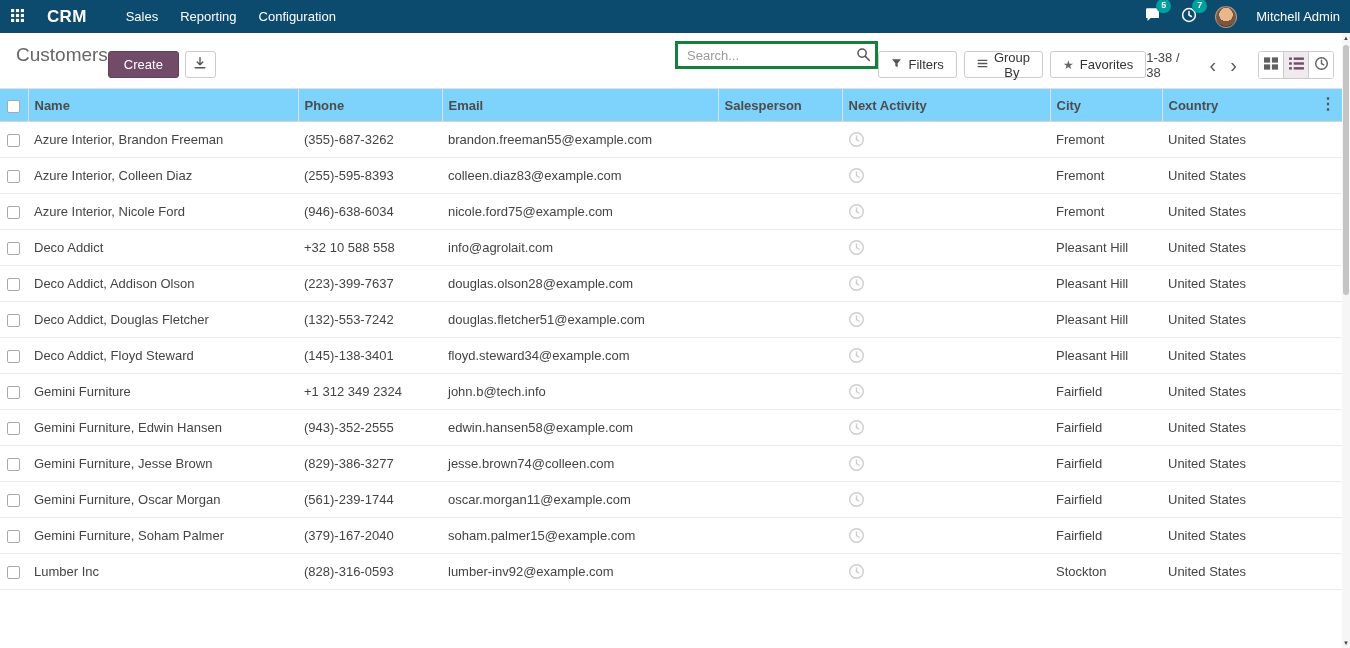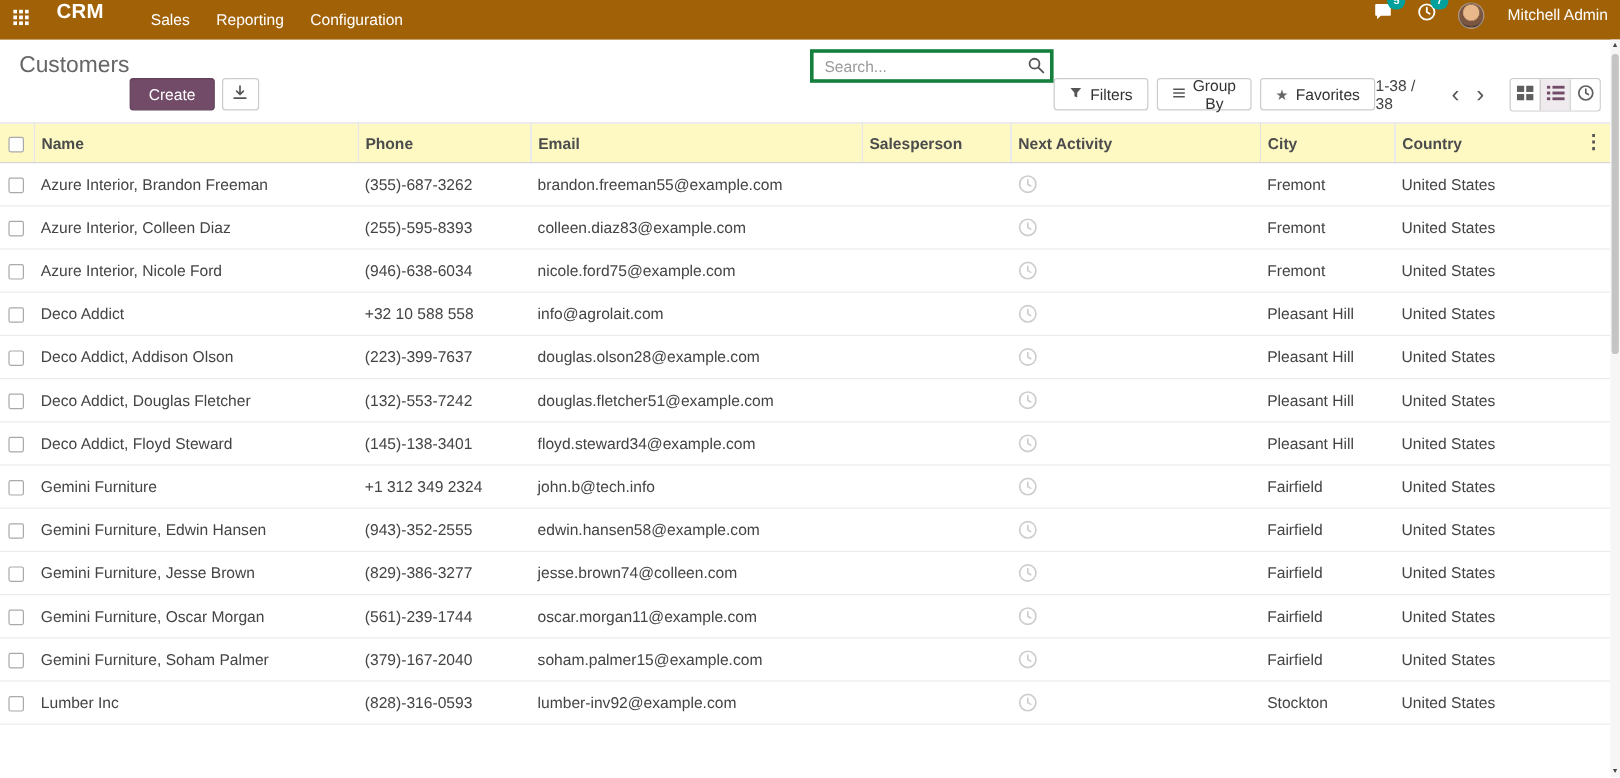--- a/index.html
+++ b/index.html
@@ -7,23 +7,23 @@
   body {
     font-family: "Liberation Sans", sans-serif;
     background: #ffffff;
     position: relative;
     color: #444;
   }
 
   
   .navbar {
     height: 33px;
-    background: #a16207;
+    background: #0c4a6e;
     display: flex;
-    align-items: flex-start;
+    align-items: center;
     color: #fff;
     padding-right: 10px;
   }
   .apps-btn { padding: 0 11px; display: flex; align-items: center; cursor: pointer; height: 100%; }
   .brand { font-size: 17px; font-weight: bold; margin: 0 28px 0 12px; letter-spacing: .3px; cursor: pointer; }
   .nav-menu { display: flex; align-items: center; height: 100%; }
   .nav-menu .menu-item { font-size: 13px; padding: 0 11px; height: 100%; display: flex; align-items: center; cursor: pointer; }
   .nav-right { margin-left: auto; display: flex; align-items: center; gap: 16px; }
   .icon-badge-wrap { position: relative; display: inline-flex; padding: 2px; cursor: pointer; }
   .badge {
@@ -38,21 +38,21 @@
     background: radial-gradient(circle at 50% 38%, #e8b88a 0 42%, #7a5640 43% 70%, #4a382c 71% 100%);
     border: 1px solid rgba(255,255,255,.4);
   }
   .user-name { font-size: 13px; }
 
   
   .control-panel { display: flex; padding: 8px 16px 10px 16px; }
   .cp-left, .cp-right { width: 50%; display: flex; flex-direction: row; }
   .cp-left { padding-right: 24px; }
   .page-title { font-size: 19px; color: #666; font-weight: normal; height: 28px; line-height: 28px; }
-  .cp-row2 { margin-top: 24px; height: 27px; display: flex; align-items: center; }
+  .cp-row2 { margin-top: 10px; height: 27px; display: flex; align-items: center; }
   .btn-primary {
     background: #714B67; color: #fff; border: 1px solid #62405a;
     font-size: 13px; padding: 0 15px; height: 27px; border-radius: 3px; cursor: pointer;
     font-family: "Liberation Sans", sans-serif;
   }
   .btn-icon {
     background: #fff; border: 1px solid #ccc; border-radius: 3px;
     width: 31px; height: 27px; margin-left: 6px; cursor: pointer;
     display: inline-flex; align-items: center; justify-content: center;
   }
@@ -81,21 +81,21 @@
     width: 30px; height: 26px; background: #fff; border: none; cursor: pointer;
     display: flex; align-items: center; justify-content: center;
   }
   .vs-btn + .vs-btn { border-left: 1px solid #ccc; }
   .vs-btn.active { background: #efeaee; }
 
   
   .table-wrap { width: 1342px; }
   table { width: 100%; border-collapse: collapse; table-layout: fixed; }
   thead th {
-    background: #fef9c3; height: 33px; font-size: 13px; font-weight: bold;
+    background: #7dd3fc; height: 33px; font-size: 13px; font-weight: bold;
     color: #4c4c4c; text-align: left; padding: 0 6px;
     border-top: 1px solid #e2e2e2; border-bottom: 1px solid #d5d5d5;
     border-right: 1px solid #e0e0e0; cursor: pointer; position: relative;
   }
   thead th:last-child { border-right: none; }
   tbody td {
     height: 36px; font-size: 13px; color: #444; padding: 0 6px;
     border-bottom: 1px solid #ebebeb; background: #fff;
     overflow: hidden; white-space: nowrap; text-overflow: ellipsis;
   }

